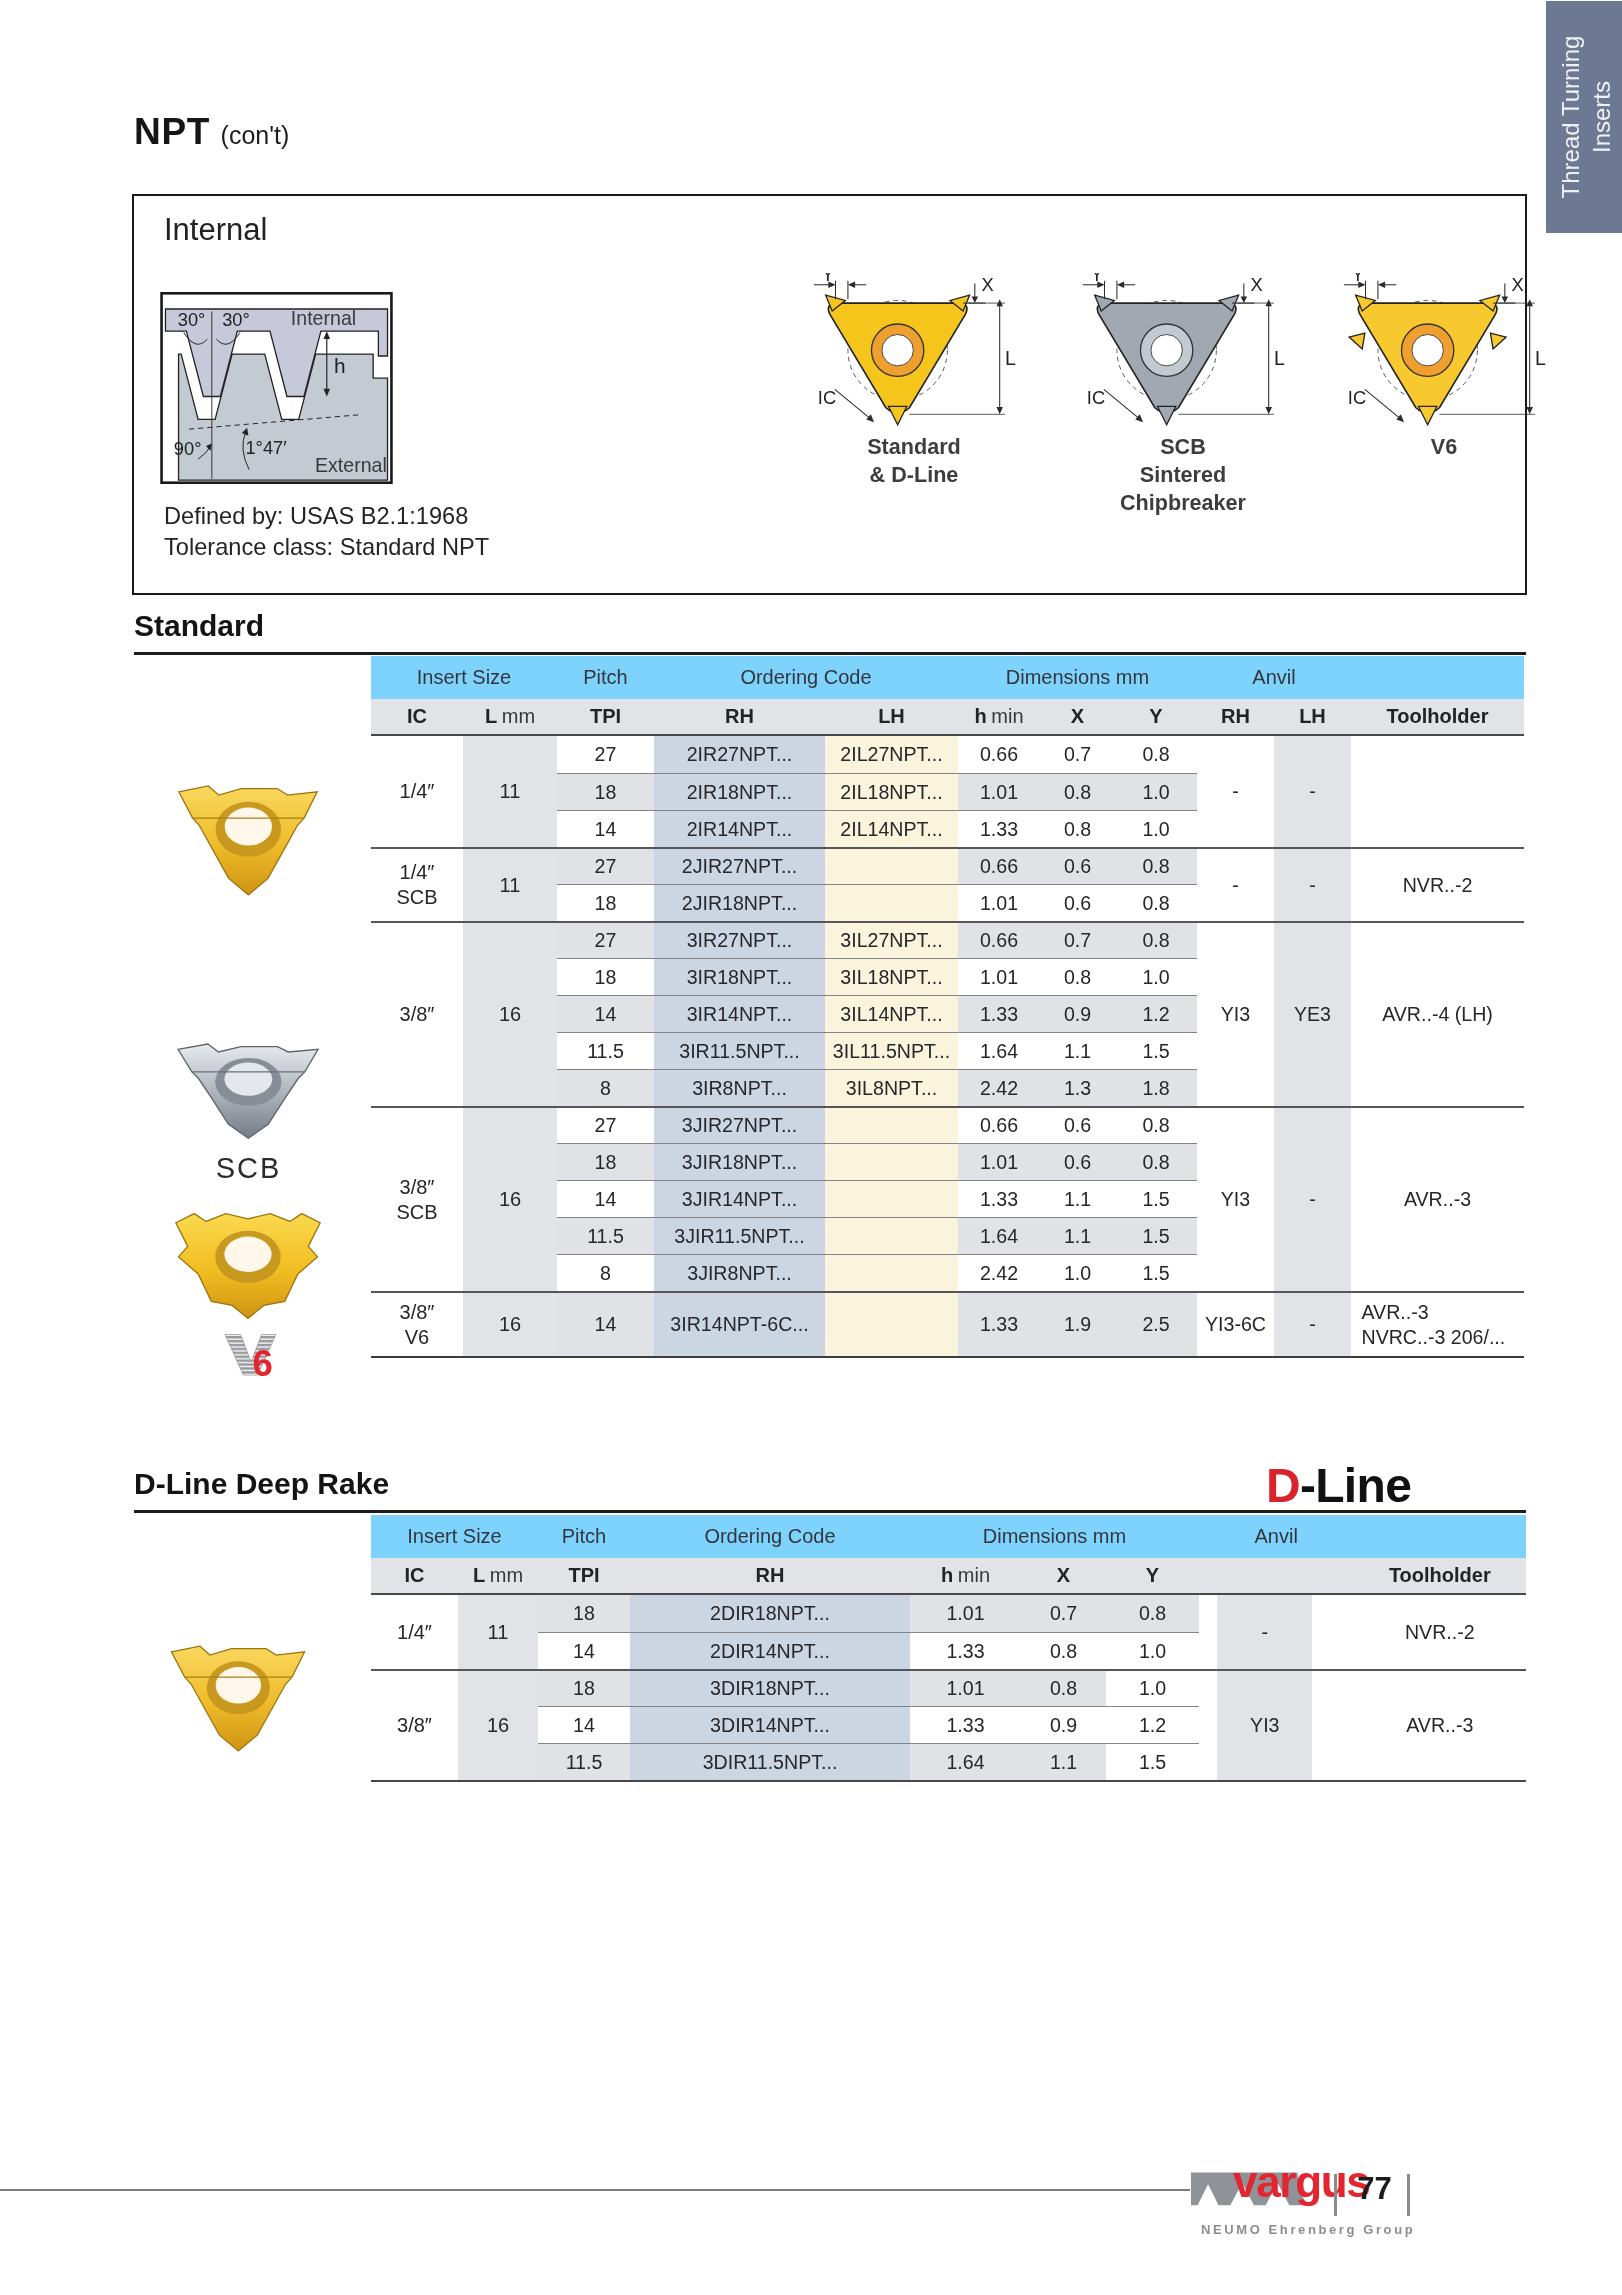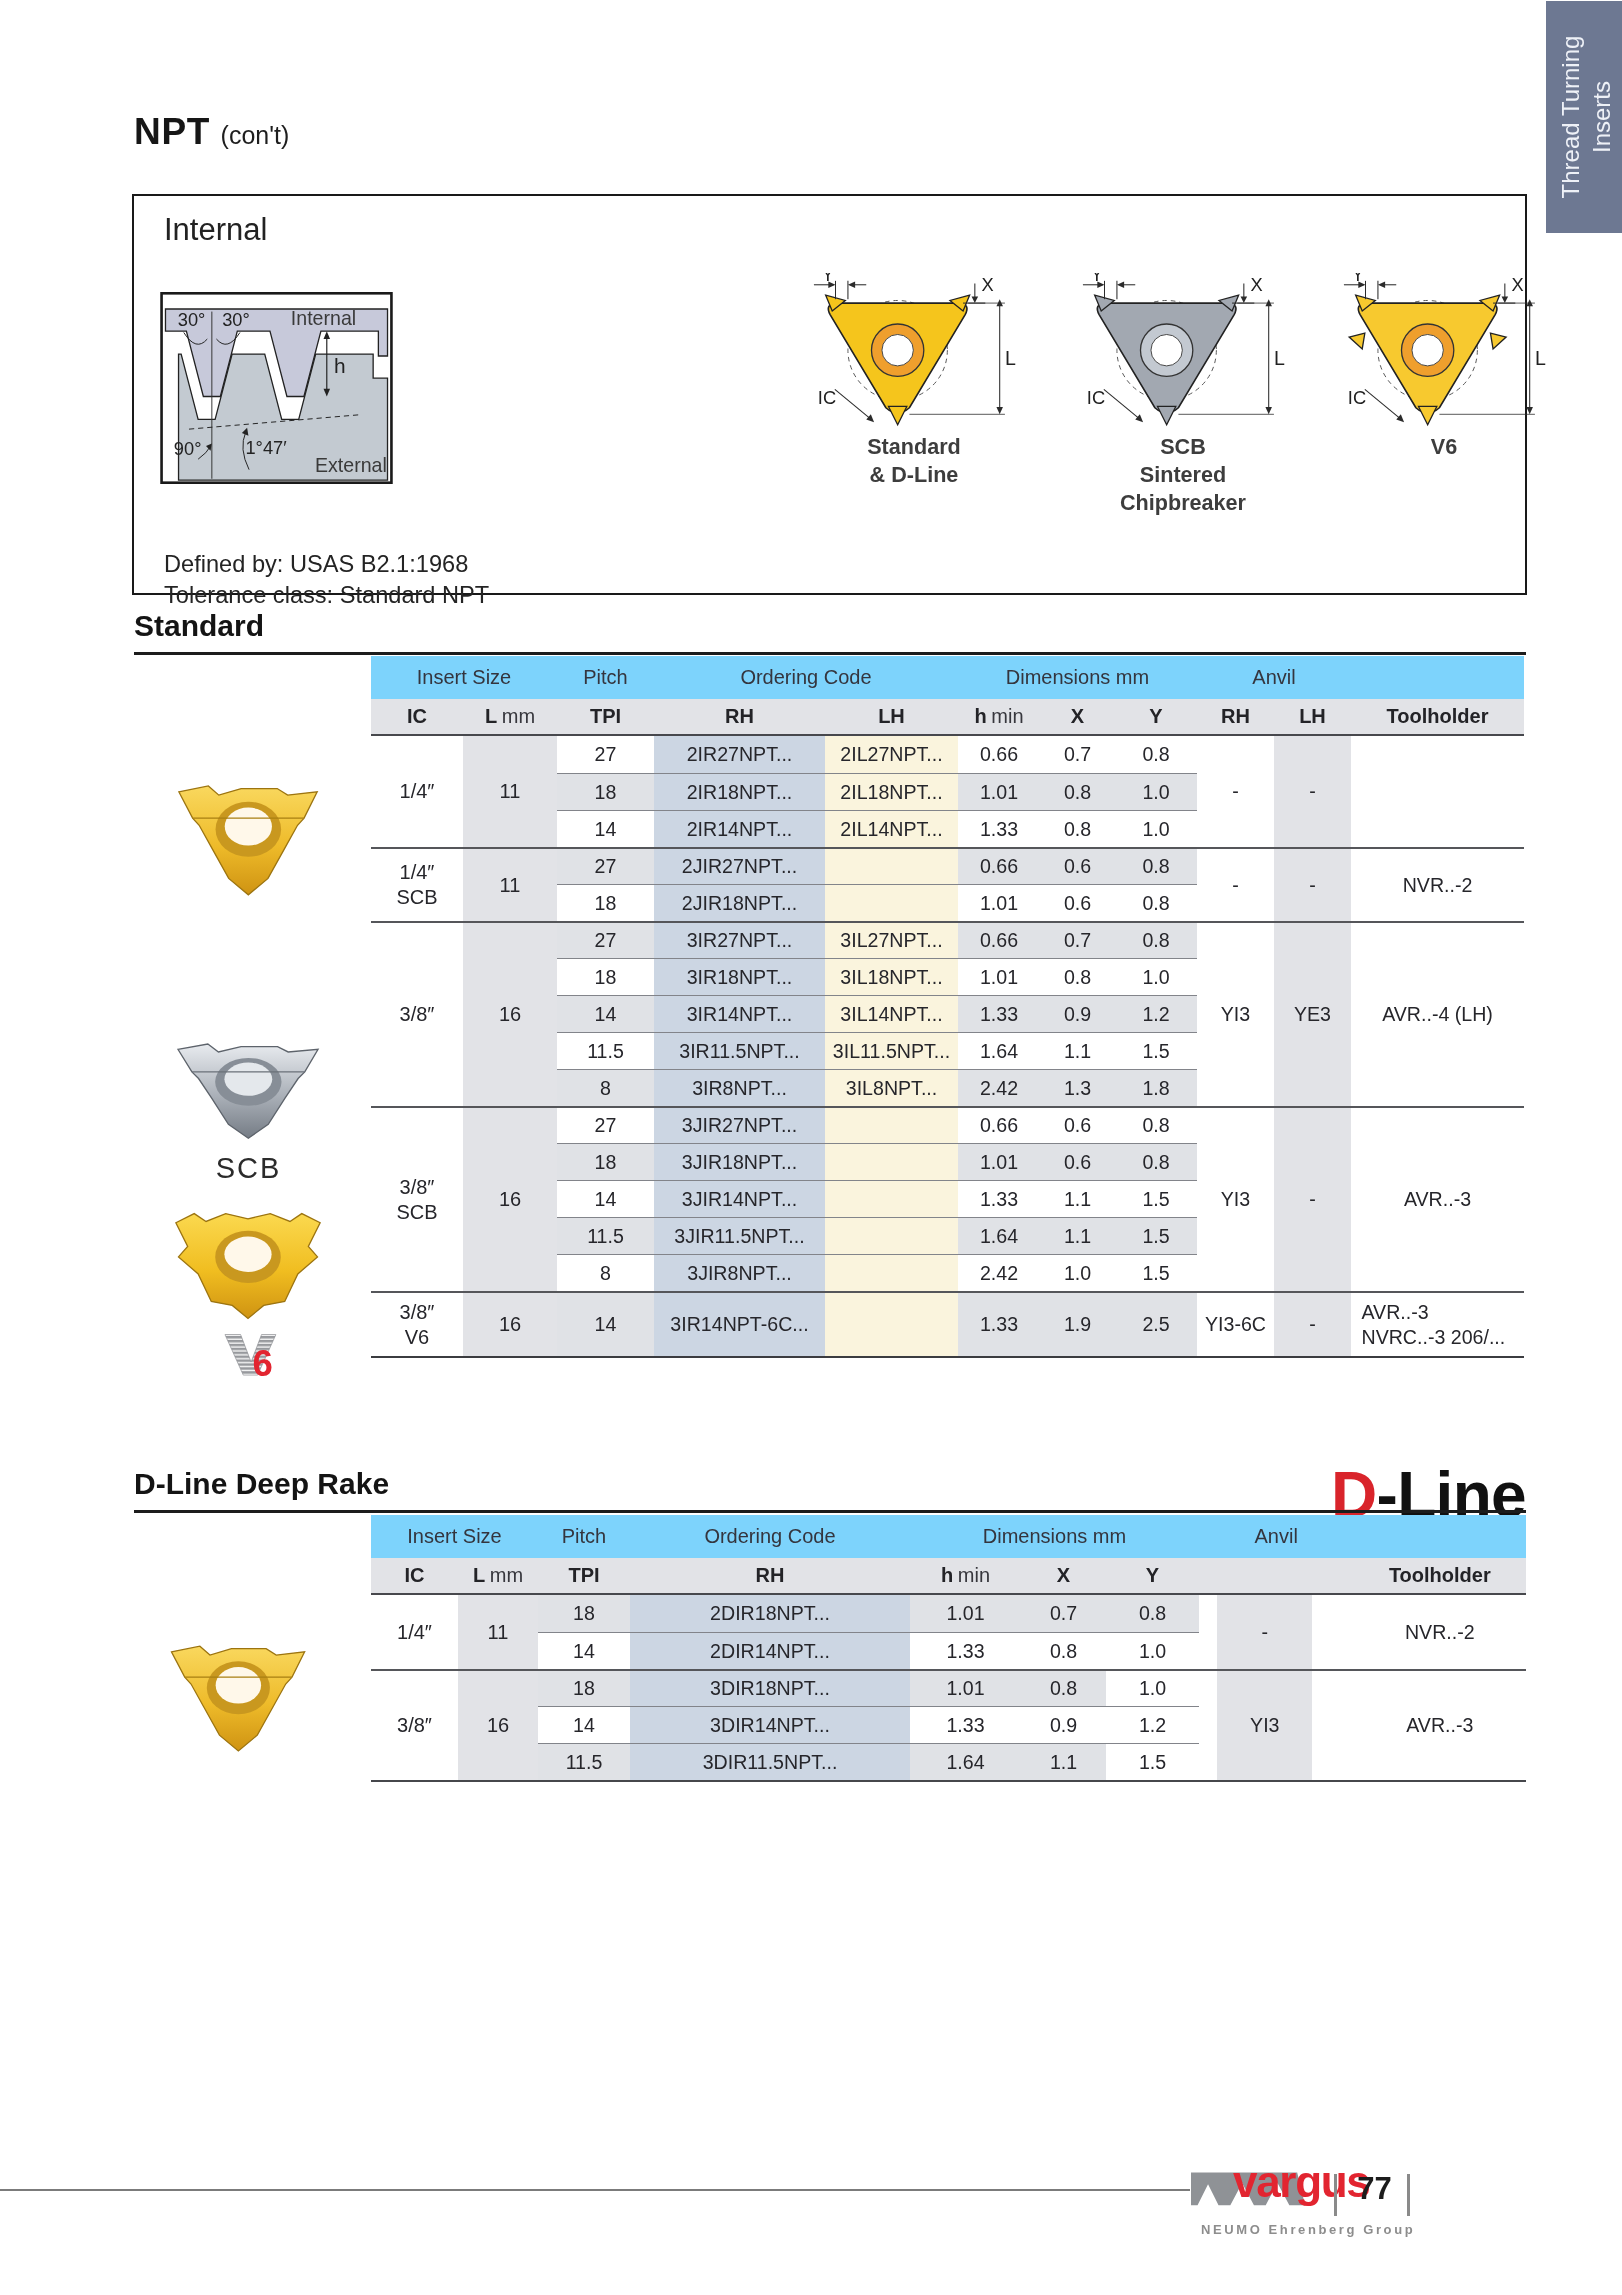--- a/index.html
+++ b/index.html
@@ -10,21 +10,21 @@
   .tab-inner{position:absolute;left:50%;top:50%;width:232px;height:77px;transform:translate(-50%,-50%) rotate(-90deg);display:flex;flex-direction:column;justify-content:center;text-align:center;color:#eef1f7;font-size:24px;line-height:31px;}
   
   .npt{position:absolute;left:134px;top:111px;display:flex;align-items:baseline;color:#161616;}
   .npt .big{font-size:37px;font-weight:bold;letter-spacing:0.7px;}
   .npt .small{font-size:25px;font-weight:400;margin-left:10.5px;color:#1e1e1e;}
   .sec-title{position:absolute;font-size:30px;font-weight:bold;color:#141414;}
   .rule{position:absolute;height:3.3px;background:#1c1c1c;}
   
   .ibox{position:absolute;left:132px;top:194px;width:1391px;height:397px;border:2px solid #191919;background:#fff;}
   .ibox-title{position:absolute;left:30px;top:15.7px;font-size:31px;color:#222;}
-  .def-text{position:absolute;left:30px;top:305px;font-size:23.6px;line-height:31px;color:#242424;white-space:pre-line;margin-top:48px;}
+  .def-text{position:absolute;left:30px;top:305px;font-size:23.6px;line-height:31px;color:#242424;white-space:pre-line;}
   .diag{position:absolute;top:77px;width:222px;text-align:center;}
   .diag .cap{margin-top:1.3px;font-size:21.6px;font-weight:600;color:#3d3d3d;line-height:1.28;white-space:pre-line;}
   
   .t{position:absolute;display:grid;background:#fff;}
   .std{left:371px;top:656px;grid-template-columns:92px 94px 97px 171px 133px 82px 75px 82px 77px 77px 173px;grid-template-rows:43px 37px repeat(15,37px) 65px;border-bottom:2.6px solid #3b3c40;}
   .dl{left:371px;top:1515px;grid-template-columns:87px 80px 92px 280px 111px 85px 93px 18.3px 95px 41px 173px;grid-template-rows:43px 37px repeat(5,37px);border-bottom:2px solid #46474b;}
   .c{display:flex;align-items:center;justify-content:center;font-size:19.6px;color:#26262b;text-align:center;}
   .gh{background:#7dd3fc;color:#34353e;font-size:20px;}
   .sh{background:#e2e3e7;font-weight:bold;font-size:20px;color:#232327;border-bottom:2px solid #47484d;}
   .sh .unit{font-weight:400;margin-left:4.6px;color:#37373d;}
@@ -33,21 +33,21 @@
   .gband{background:#e2e3e7;}
   .alt{background:#e0e2e6;}
   .r{border-top:1.3px solid #82848a;}
   .g{border-top:2px solid #55565a;}
   .pl{white-space:pre-line;line-height:25px;}
   .tl{justify-content:flex-start;text-align:left;padding-left:10.5px;}
   .ic-cell{font-size:20px;}
   
   .scb-label{position:absolute;left:193px;top:1152px;width:111px;text-align:center;font-size:29px;letter-spacing:2px;color:#2b2b2b;}
   
-  .dlogo{position:absolute;left:1315px;top:1458px;width:211px;text-align:right;font-size:64px;font-weight:800;letter-spacing:-0.7px;color:#111;}
+  .dlogo{position:absolute;left:1266px;top:1458px;width:211px;text-align:left;font-size:48px;font-weight:800;letter-spacing:-0.7px;color:#111;}
   .dlogo .d{color:#d9242b;}
   
   .f-line{position:absolute;left:0;top:2189px;width:1190px;height:2px;background:#7b7b7b;}
   .brand{position:absolute;left:1233px;top:2157px;font-size:44px;font-weight:800;letter-spacing:-1.3px;color:#e22530;}
   .brand-sub{position:absolute;left:1201px;top:2222px;font-size:13px;font-weight:bold;letter-spacing:2.6px;color:#8d8d8d;}
   .fbar{position:absolute;top:2174px;width:2.6px;height:42px;background:#8a8a8a;}
   .pageno{position:absolute;left:1345px;top:2171px;width:59px;text-align:center;font-size:31px;font-weight:bold;color:#1c1c1c;}
   svg text{font-family:"Liberation Sans","DejaVu Sans",sans-serif;}
 </style>
 </head>

